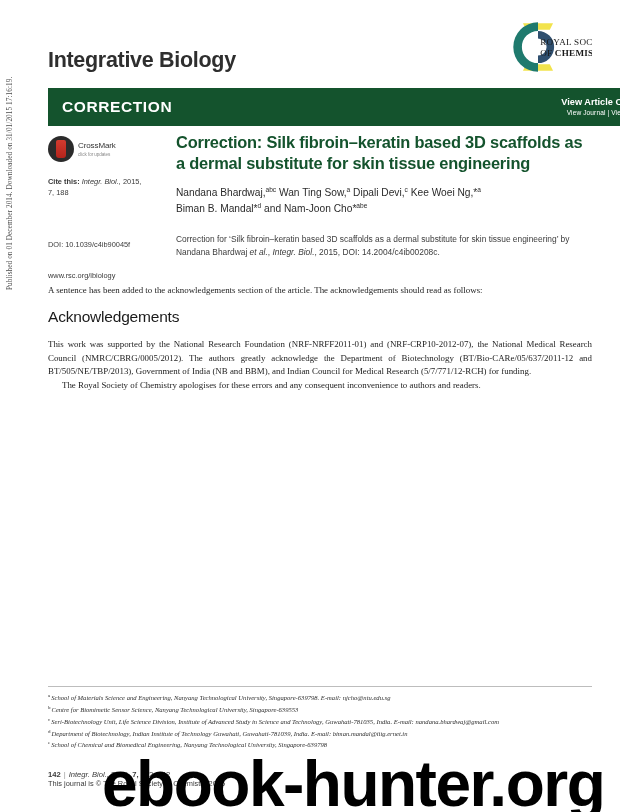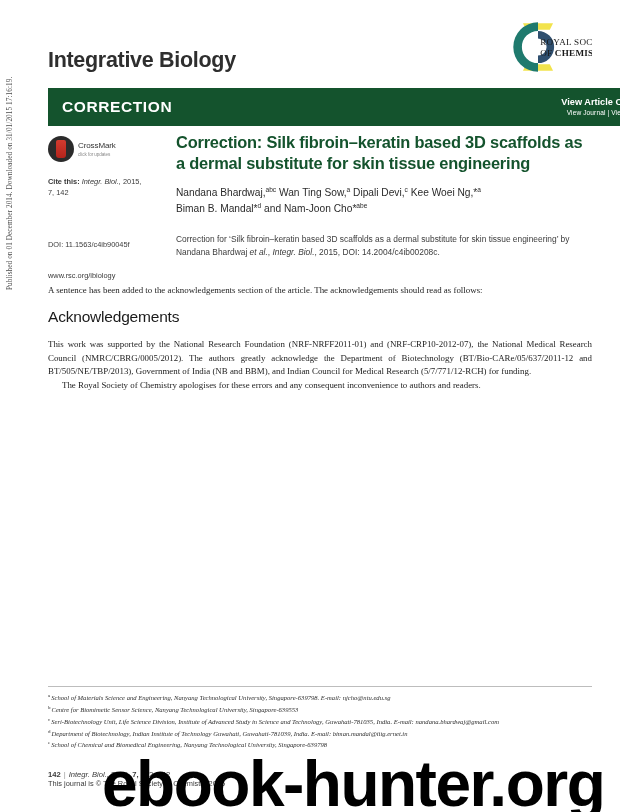--- a/index.html
+++ b/index.html
@@ -296,24 +296,24 @@
         <div class="cm-name">CrossMark</div>
         <div class="cm-sub">click for updates</div>
       </div>
     </div>
 
     <div class="cite-block">
       <span class="lbl">Cite this:</span>
       <i>Integr. Biol.,</i>
       <span>2015,</span>
       <br>
-      <span>7, 142</span>
+      <span>7, 188</span>
     </div>
 
-    <div class="doi-block">DOI: 11.1563/c4ib90045f</div>
+    <div class="doi-block">DOI: 10.1039/c4ib90045f</div>
     <div class="url-block">www.rsc.org/ibiology</div>
   </div>
 
   <div class="article-head">
     <h1 class="art-title">Correction: Silk fibroin–keratin based 3D scaffolds as a dermal substitute for skin tissue engineering</h1>
 
     <p class="art-authors">
       <span>Nandana Bhardwaj,</span><sup>abc</sup><span> Wan Ting Sow,</span><sup>a</sup><span> Dipali Devi,</span><sup>c</sup><span> Kee Woei Ng,*</span><sup>a</sup><br><span>Biman B. Mandal*</span><sup>d</sup><span> and Nam-Joon Cho*</span><sup>abe</sup>
     </p>
 

